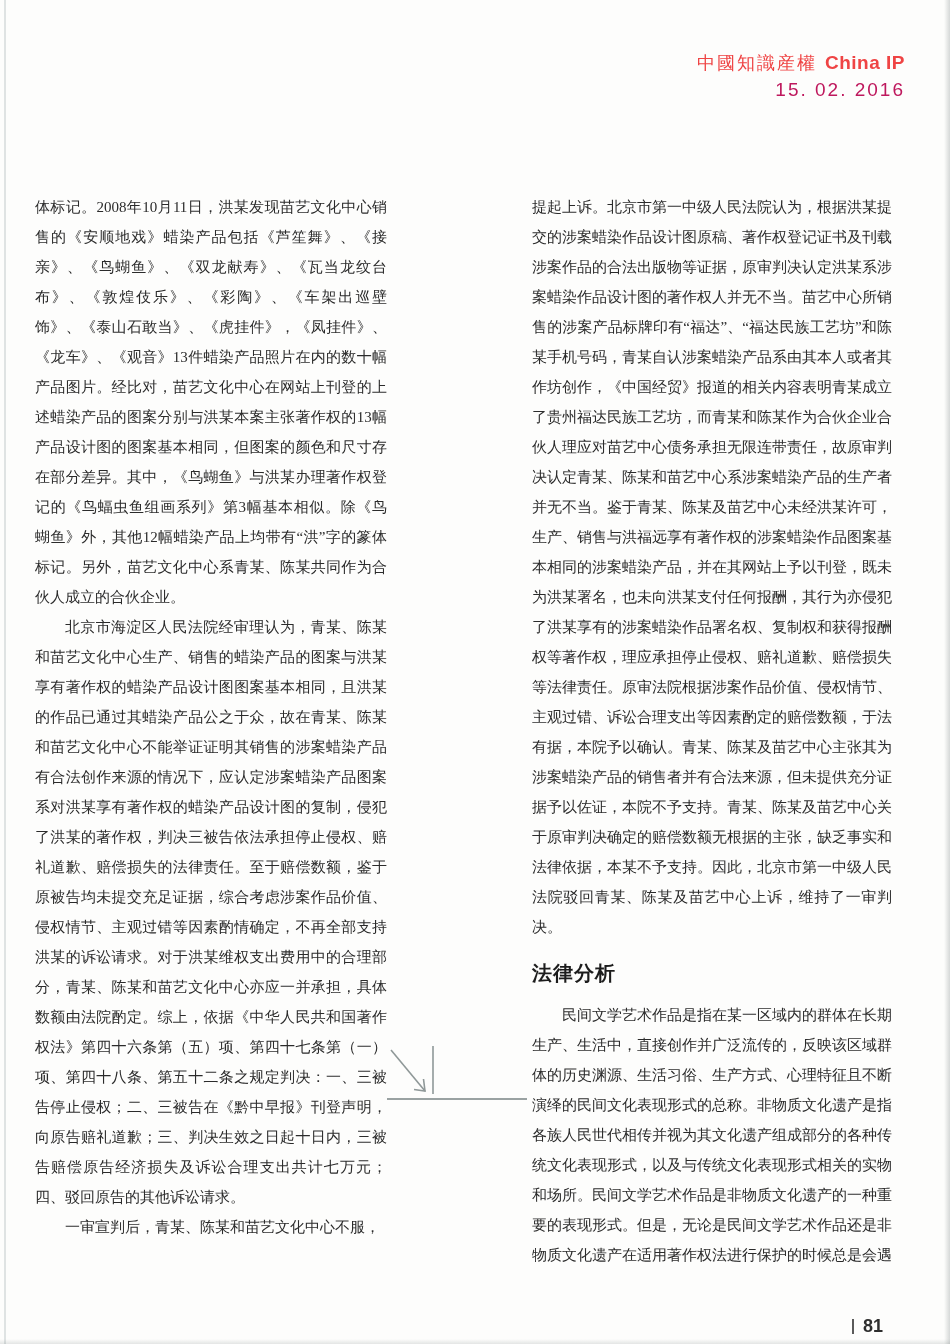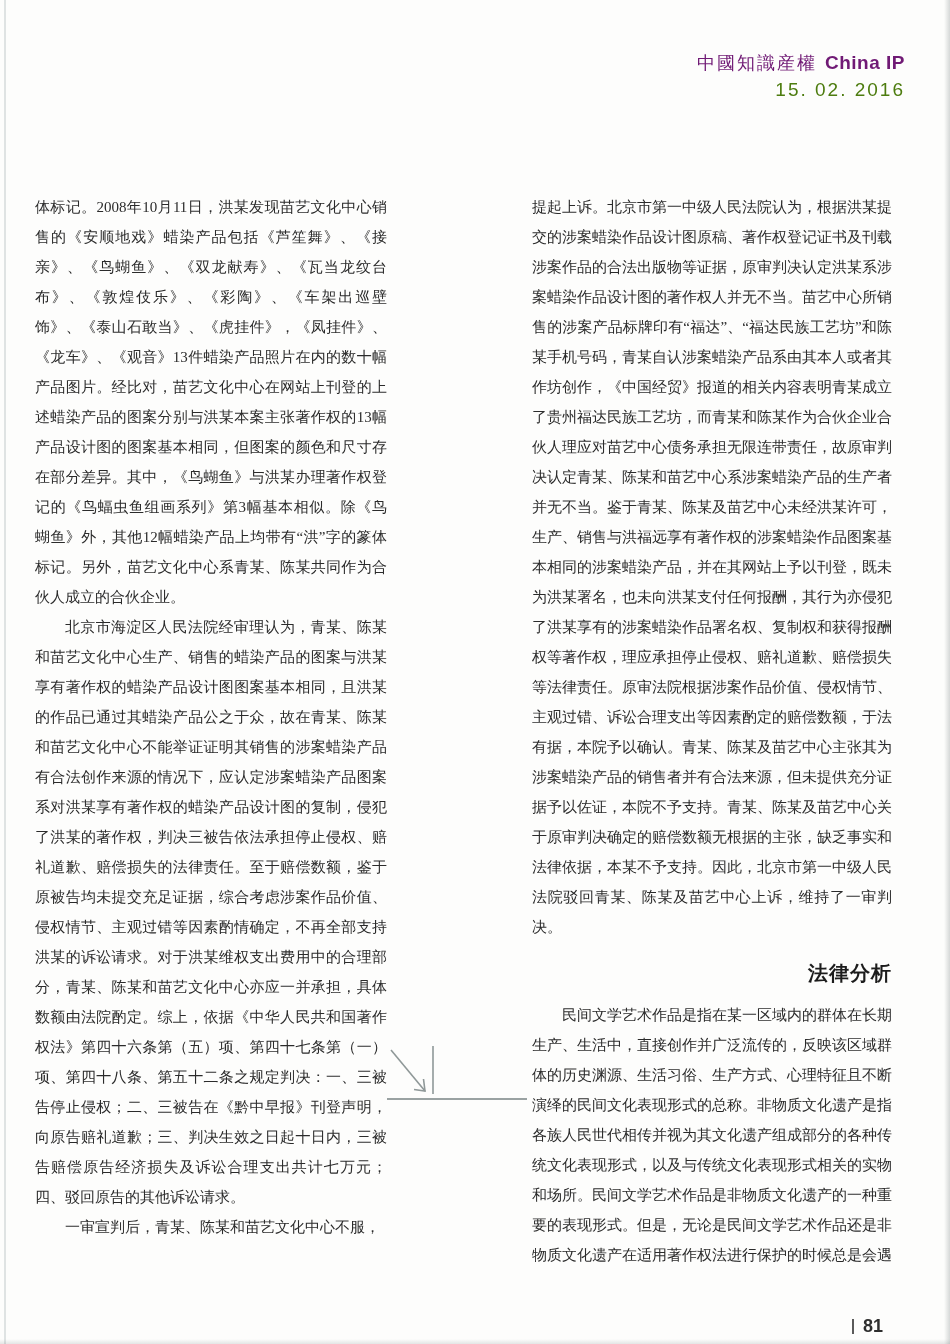--- a/index.html
+++ b/index.html
@@ -10,36 +10,36 @@
   }
   .edge-left{position:absolute;left:4px;top:0;width:2px;height:100%;
     background:#dfe3e3;}
   .edge-right{position:absolute;right:0;top:0;width:6px;height:100%;
     background:linear-gradient(to right,rgba(255,255,255,0),rgba(110,120,120,0.28));}
   .edge-bottom{position:absolute;left:0;bottom:0;width:100%;height:5px;
     background:linear-gradient(to bottom,rgba(255,255,255,0),rgba(110,120,120,0.18));}
 
   .masthead{position:absolute;top:52px;right:45px;text-align:right;
     font-family:"Liberation Sans",sans-serif;}
-  .masthead-line1{color:#701a75;font-size:18px;line-height:22px;white-space:nowrap;}
+  .masthead-line1{color:#ef4444;font-size:18px;line-height:22px;white-space:nowrap;}
   .m-cjk{letter-spacing:2px;margin-right:8px;}
   .m-latin{font-weight:bold;font-size:19px;letter-spacing:0.5px;}
-  .masthead-date{color:#4d7c0f;font-size:19px;letter-spacing:2px;margin-top:5px;}
+  .masthead-date{color:#be185d;font-size:19px;letter-spacing:2px;margin-top:5px;}
 
   .col{position:absolute;top:192px;text-align:justify;
     font-size:15px;line-height:30px;}
   .col-left{left:35px;width:352px;}
   .col-right{left:532px;width:360px;}
   .para{margin:0;}
   .para.indent{text-indent:2em;}
 
   .analysis-heading{
     font-family:Liberation Sans, sans-serif;font-weight:bold;
     font-size:20px;color:#1c1c1c;margin:16px 0 12px 0;letter-spacing:1px;
-    text-align:right;}
+    text-align:left;}
 
   .callout{position:absolute;left:387px;top:1046px;width:141px;}
   .callout-arrow{display:block;margin-left:1px;}
   .callout-rule{width:140px;height:2px;background:#9aa2a2;margin-top:2px;}
   .callout-text{
     margin:11px 0 0 0;
     font-family:"Liberation Sans",sans-serif;font-weight:bold;
     font-size:14.5px;line-height:23.5px;color:#2a5cb0;text-align:justify;}
 
   .pagenum{position:absolute;left:852px;top:1316px;

